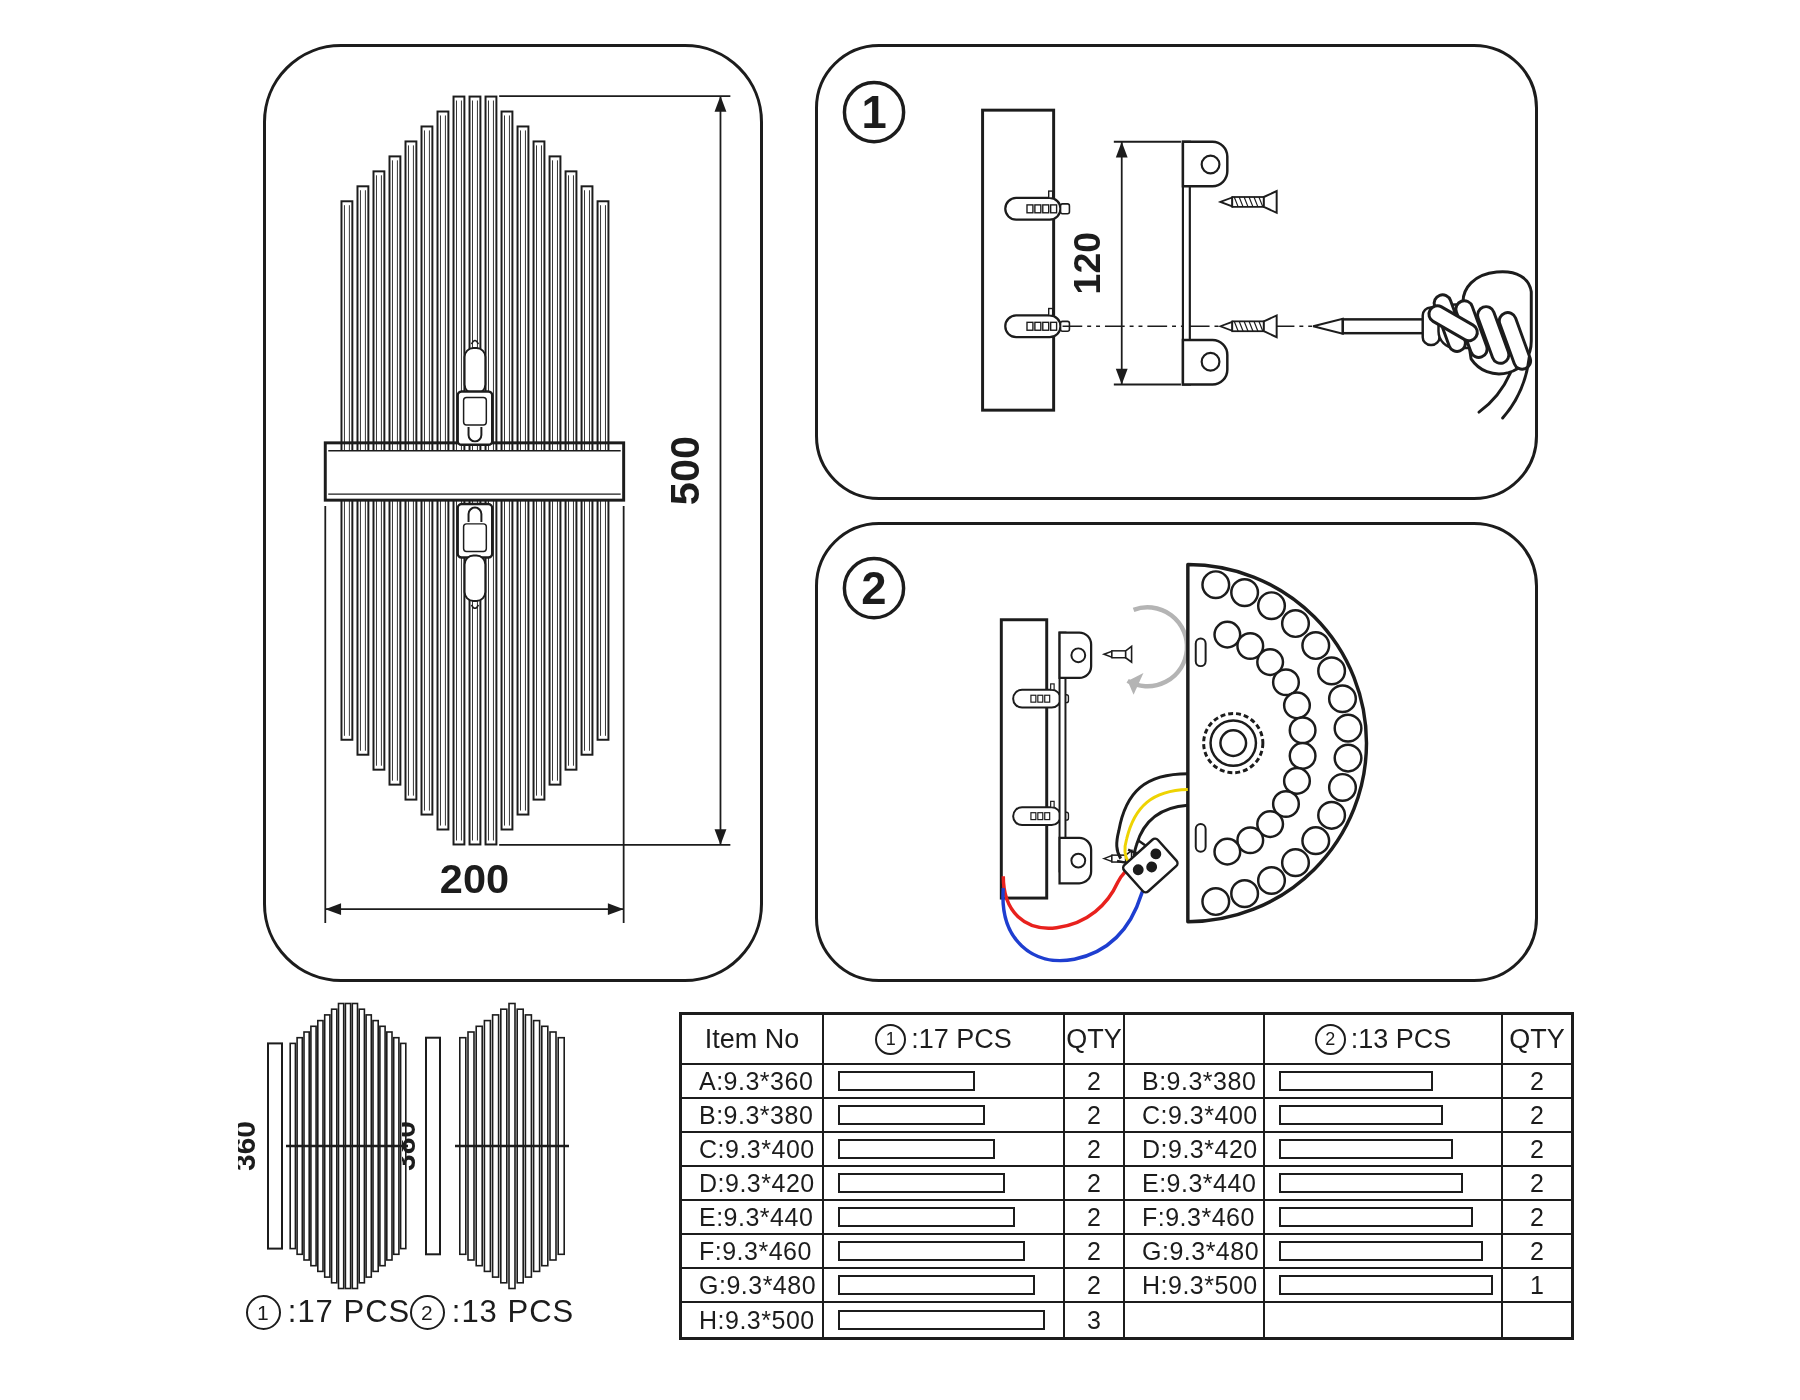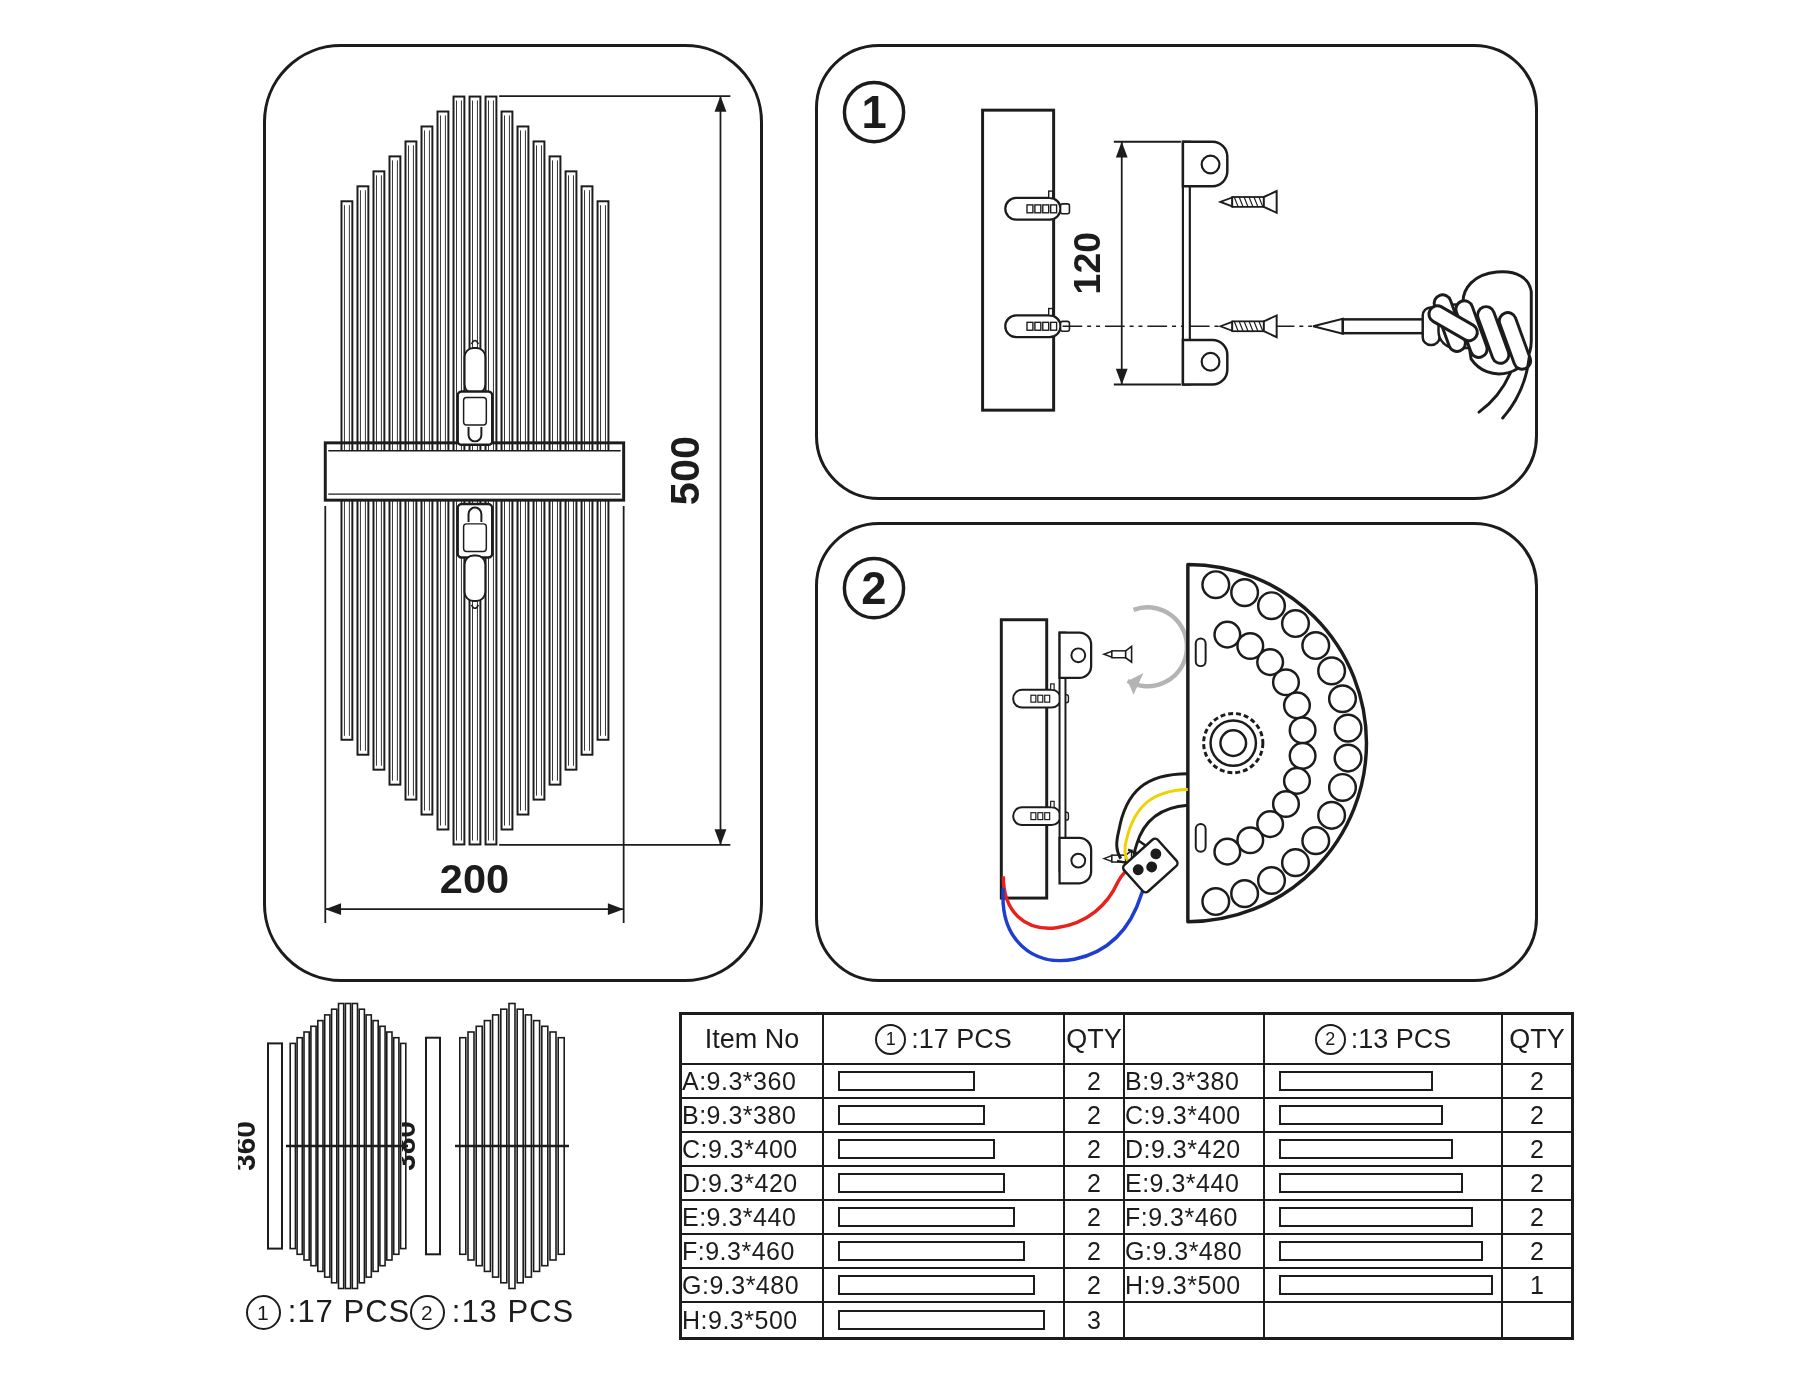--- a/index.html
+++ b/index.html
@@ -20,21 +20,21 @@
   .badge-circle{display:inline-flex;align-items:center;justify-content:center;flex:0 0 auto;
                 border:2.5px solid #1c1c1c;border-radius:50%;width:31px;height:31px;
                 font-size:21px;line-height:1;}
   .parts-table{position:absolute;left:679px;top:1012px;display:grid;
                grid-template-columns:142px 241px 60px 140px 238px 68px;
                border:3px solid #1c1c1c;background:#fff;box-sizing:content-box;}
   .cell{border-right:2px solid #1c1c1c;border-bottom:2px solid #1c1c1c;
         display:flex;align-items:center;font-size:25px;box-sizing:border-box;background:#fff;}
   .cell.hdr{font-size:27px;justify-content:center;gap:5px;}
   .cell.center{justify-content:center;}
-  .cell.item{padding-left:0;letter-spacing:0.5px;}
+  .cell.item{padding-left:17px;letter-spacing:0.5px;}
   .cell.last-col{border-right:none;}
   .cell.last-row{border-bottom:none;}
   .size-bar{height:16px;border:2px solid #1c1c1c;margin-left:14px;background:#fff;}
   .tbl-badge{width:27px;height:27px;font-size:18px;border-width:2px;}
   svg text{fill:#1c1c1c;}
 </style>
 </head>
 <body>
 
 <div class="sheet">

